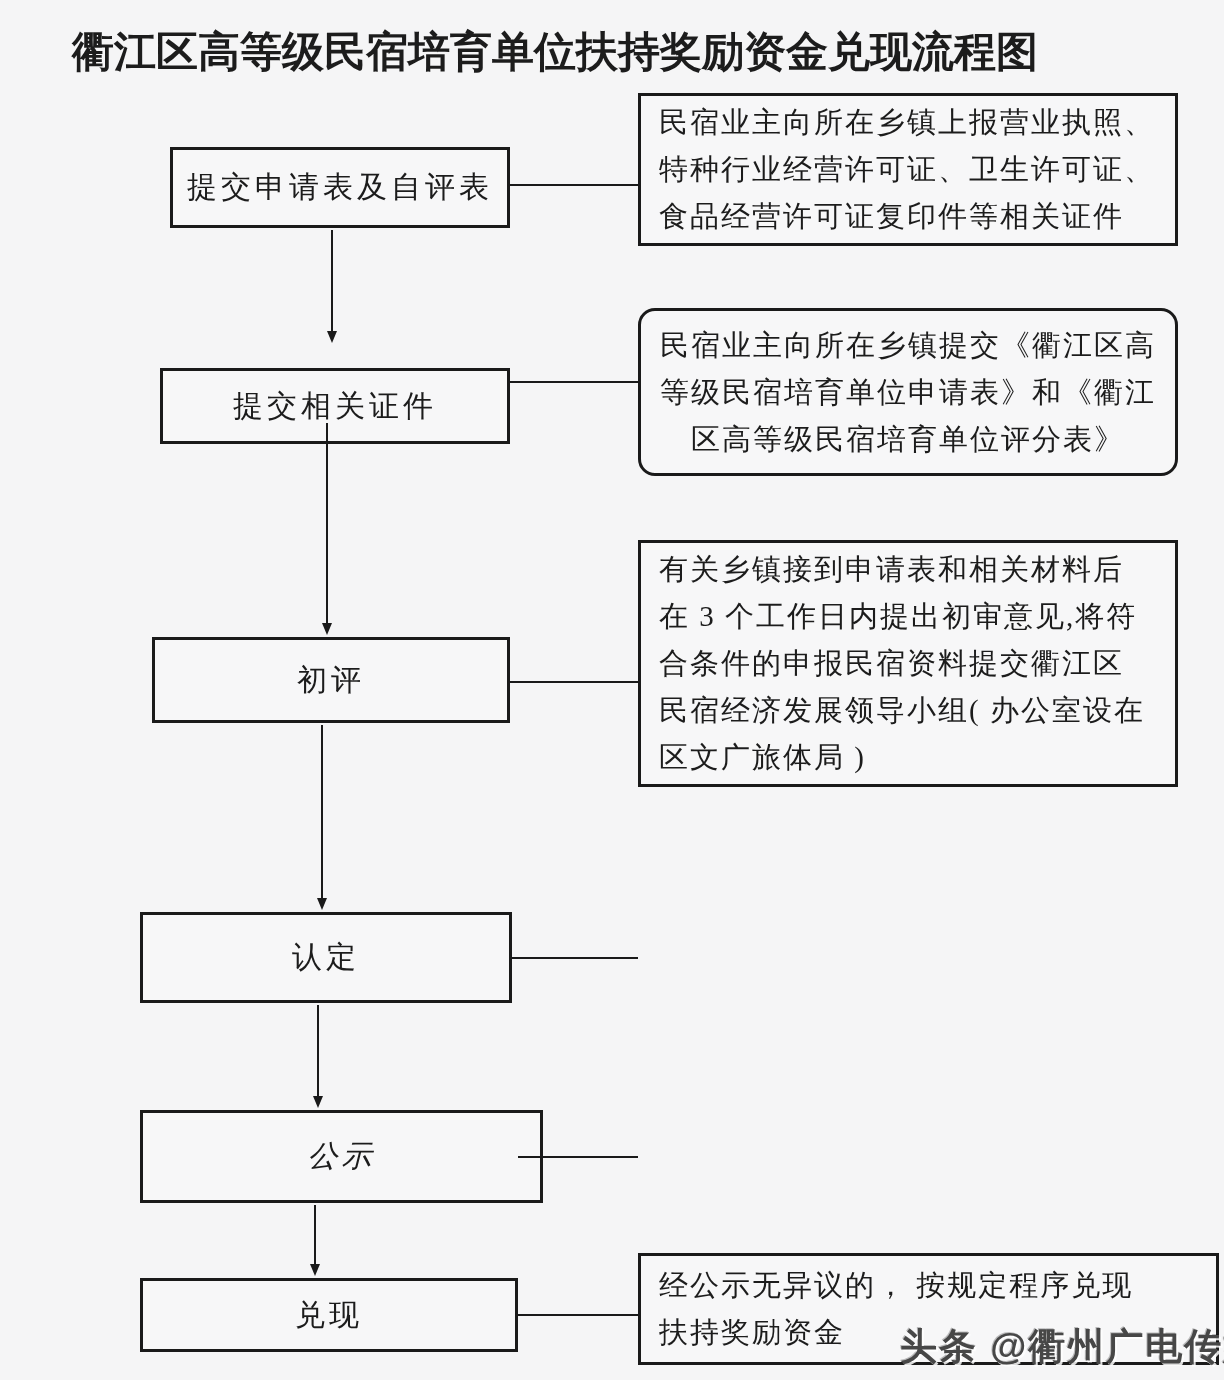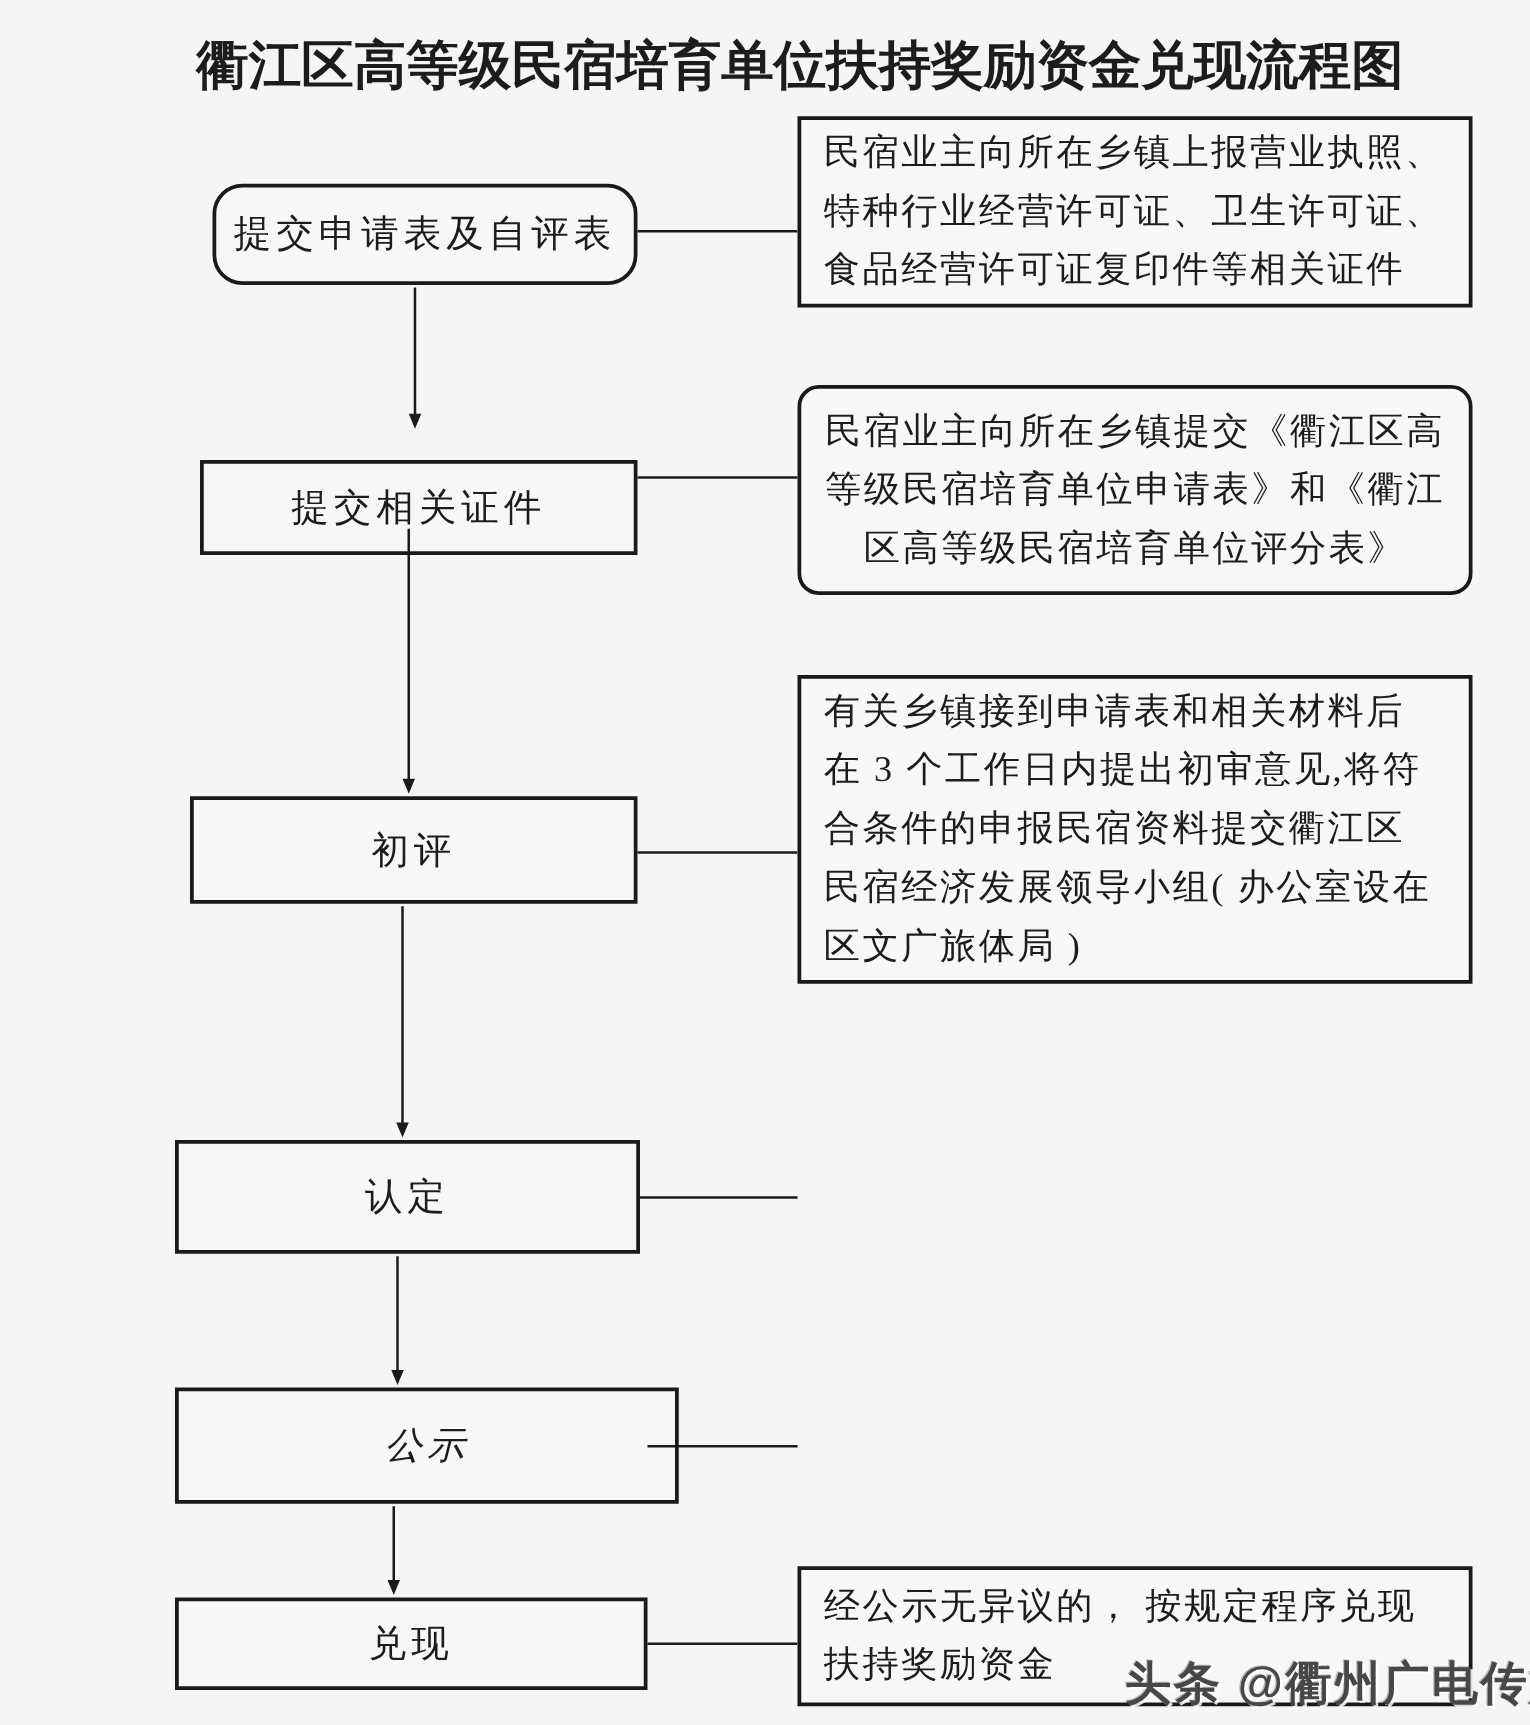--- a/index.html
+++ b/index.html
@@ -3,21 +3,21 @@
 <meta charset="utf-8">
 <style>
   html,body { margin:0; padding:0; }
   .canvas {
     position:relative; width:1224px; height:1380px;
     background:#f5f5f6; color:#1c1c1c; overflow:hidden;
     font-family:"Liberation Serif","DejaVu Serif",serif;
   }
   .title {
     position:absolute; top:24px; left:0; width:1224px;
-    text-align:center; padding-left:56px; box-sizing:border-box;
+    padding-left:72px; box-sizing:border-box;
     font-size:42px; font-weight:700; white-space:nowrap;
     letter-spacing:0px;
   }
   .lbox {
     position:absolute; box-sizing:border-box;
     border:3px solid #1a1a1a; background:#f7f7f8;
     display:flex; align-items:center; justify-content:center;
     font-size:30px; letter-spacing:4px;
   }
   .rbox {
@@ -47,21 +47,21 @@
     text-shadow:2px 2px 0 rgba(255,255,255,0.85), -1px -1px 0 rgba(0,0,0,0.25);
   }
 </style>
 </head>
 <body>
 
 <div class="canvas">
 
   <div class="title">衢江区高等级民宿培育单位扶持奖励资金兑现流程图</div>
 
-  <div class="lbox" style="left:170px; top:147px; width:340px; height:81px;border-radius:24px;">提交申请表及自评表</div>
+  <div class="lbox" style="left:170px; top:147px; width:340px; height:81px;">提交申请表及自评表</div>
   <div class="hline" style="left:510px; top:184px; width:128px;"></div>
   <div class="rbox" style="left:638px; top:93px; width:540px; height:153px;">民宿业主向所在乡镇上报营业执照、
 特种行业经营许可证、卫生许可证、
 食品经营许可证复印件等相关证件</div>
   <div class="varrow" style="left:325px; top:230px; height:113px;"></div>
 
   <div class="lbox" style="left:160px; top:345px; width:350px; height:76px;margin-top:23px;">提交相关证件</div>
   <div class="hline" style="left:510px; top:381px; width:128px;"></div>
   <div class="rbox center" style="left:638px; top:308px; width:540px; height:168px;border-radius:17px;">民宿业主向所在乡镇提交《衢江区高
 等级民宿培育单位申请表》和《衢江
@@ -80,18 +80,18 @@
   <div class="lbox" style="left:140px; top:912px; width:372px; height:91px;">认定</div>
   <div class="hline" style="left:512px; top:957px; width:126px;"></div>
   <div class="varrow" style="left:311px; top:1005px; height:103px;"></div>
 
   <div class="lbox" style="left:140px; top:1110px; width:403px; height:93px;font-style:italic;">公示</div>
   <div class="hline" style="left:518px; top:1156px; width:120px;"></div>
   <div class="varrow" style="left:308px; top:1205px; height:71px;"></div>
 
   <div class="lbox" style="left:140px; top:1278px; width:378px; height:74px;">兑现</div>
   <div class="hline" style="left:518px; top:1314px; width:120px;"></div>
-  <div class="rbox" style="left:638px; top:1253px; width:540px; height:112px;">经公示无异议的， 按规定程序兑现
+  <div class="rbox" style="left:638px; top:1253px; width:581px; height:112px;">经公示无异议的， 按规定程序兑现
 扶持奖励资金</div>
 
   <div class="watermark">头条 @衢州广电传媒</div>
 
 </div>
 
 </body></html>

